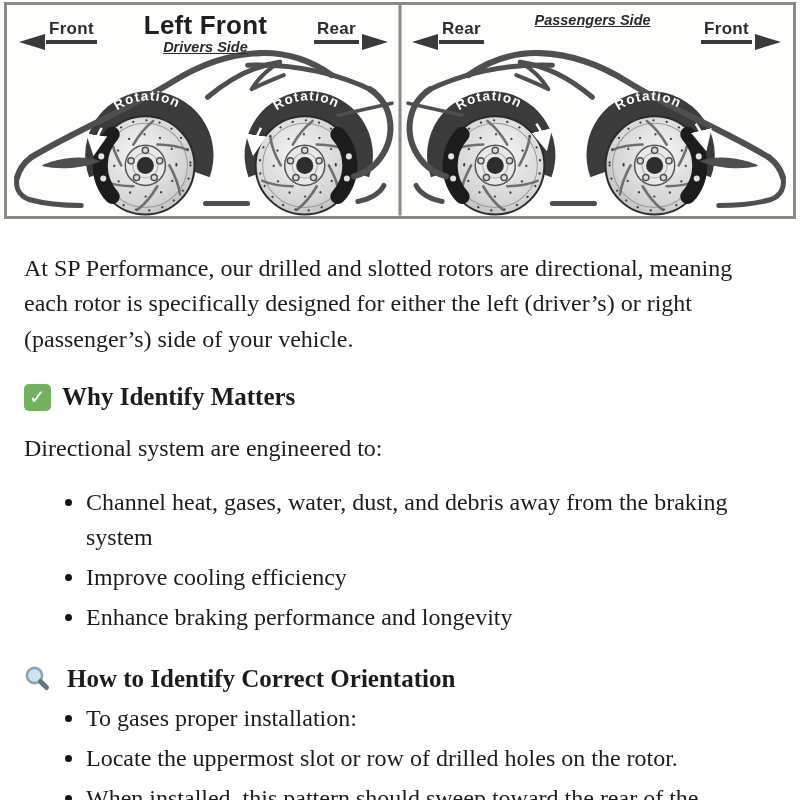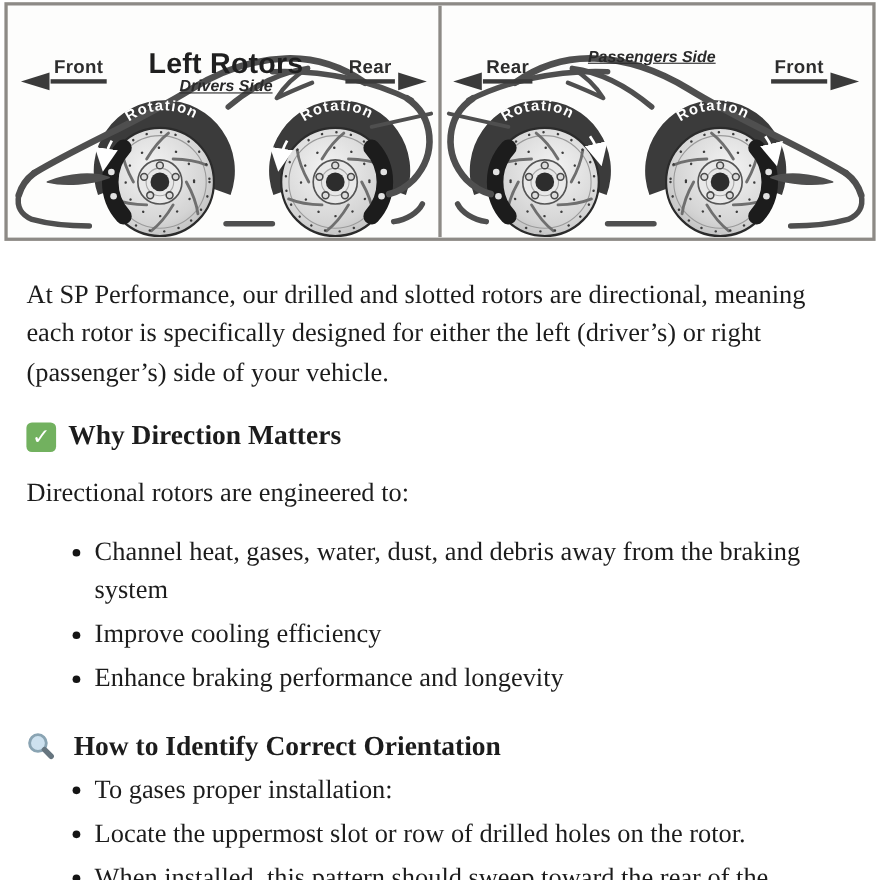--- a/index.html
+++ b/index.html
@@ -2,21 +2,21 @@
 <html><head>
 <meta charset="utf-8">
 <style>
   html,body{margin:0;padding:0;width:800px;height:800px;overflow:hidden;background:#fff;}
   body{font-family:"Liberation Serif",serif;color:#1c1c1c;}
 
   
   .figure{position:relative;margin:2px 4px 0 4px;border:3px solid #8d8a86;background:#fdfdfc;}
   .figure svg.car-svg{display:block;width:100%;height:auto;}
   .hdr{position:absolute;top:7px;height:48px;display:flex;align-items:flex-start;justify-content:space-between;
-       padding:0 12px;box-sizing:border-box;font-family:"Liberation Sans",sans-serif;margin-top:32px;}
+       padding:0 12px;box-sizing:border-box;font-family:"Liberation Sans",sans-serif;}
   .hdr-left{left:0;width:50%;}
   .hdr-right{right:0;width:50%;}
   .dir{position:relative;margin-top:7px;font-weight:bold;font-size:17px;color:#2d2d2d;
        border-bottom:4px solid #3a3a3a;padding:0 3px 1px 3px;letter-spacing:.3px;}
   .dir-l{margin-left:27px;}
   .dir-r{margin-right:29px;}
   .tri{position:absolute;width:0;height:0;}
   .tri-l{left:-27px;bottom:-10px;border-right:26px solid #3a3a3a;border-top:8px solid transparent;border-bottom:8px solid transparent;}
   .tri-r{right:-29px;bottom:-10px;border-left:26px solid #3a3a3a;border-top:8px solid transparent;border-bottom:8px solid transparent;}
   .titles{flex:1;text-align:center;line-height:1.05;}
@@ -127,21 +127,21 @@
 
     <rect x="390.5" y="0" width="3" height="210" fill="#8d8a86"></rect>
   </svg>
 
   <div class="hdr hdr-left">
     <span class="dir dir-l">
       <i class="tri tri-l"></i>
       <span>Front</span>
     </span>
     <span class="titles">
-      <div class="t1">Left Rotors</div>
+      <div class="t1">Left Front</div>
       <div class="t2">Drivers Side</div>
     </span>
     <span class="dir dir-r">
       <span>Rear</span>
       <i class="tri tri-r"></i>
     </span>
   </div>
 
   <div class="hdr hdr-right">
     <span class="dir dir-l">
@@ -156,24 +156,24 @@
       <i class="tri tri-r"></i>
     </span>
   </div>
 </div>
 
 <div class="content">
   <p>At SP Performance, our drilled and slotted rotors are directional, meaning each rotor is specifically designed for either the left (driver’s) or right (passenger’s) side of your vehicle.</p>
 
   <div class="sec-h bold">
     <span class="emoji-check">✓</span>
-    <span>Why Direction Matters</span>
+    <span>Why Identify Matters</span>
   </div>
 
-  <p>Directional rotors are engineered to:</p>
+  <p>Directional system are engineered to:</p>
 
   <ul>
     <li>Channel heat, gases, water, dust, and debris away from the braking system</li>
     <li>Improve cooling efficiency</li>
     <li>Enhance braking performance and longevity</li>
   </ul>
 
   <div class="sec-h regular">
     <svg class="emoji-mag" viewBox="0 0 27 27">
       <circle cx="10.5" cy="10.5" r="7.6" fill="#cde1ef" stroke="#8aa4b3" stroke-width="2.6"></circle>

